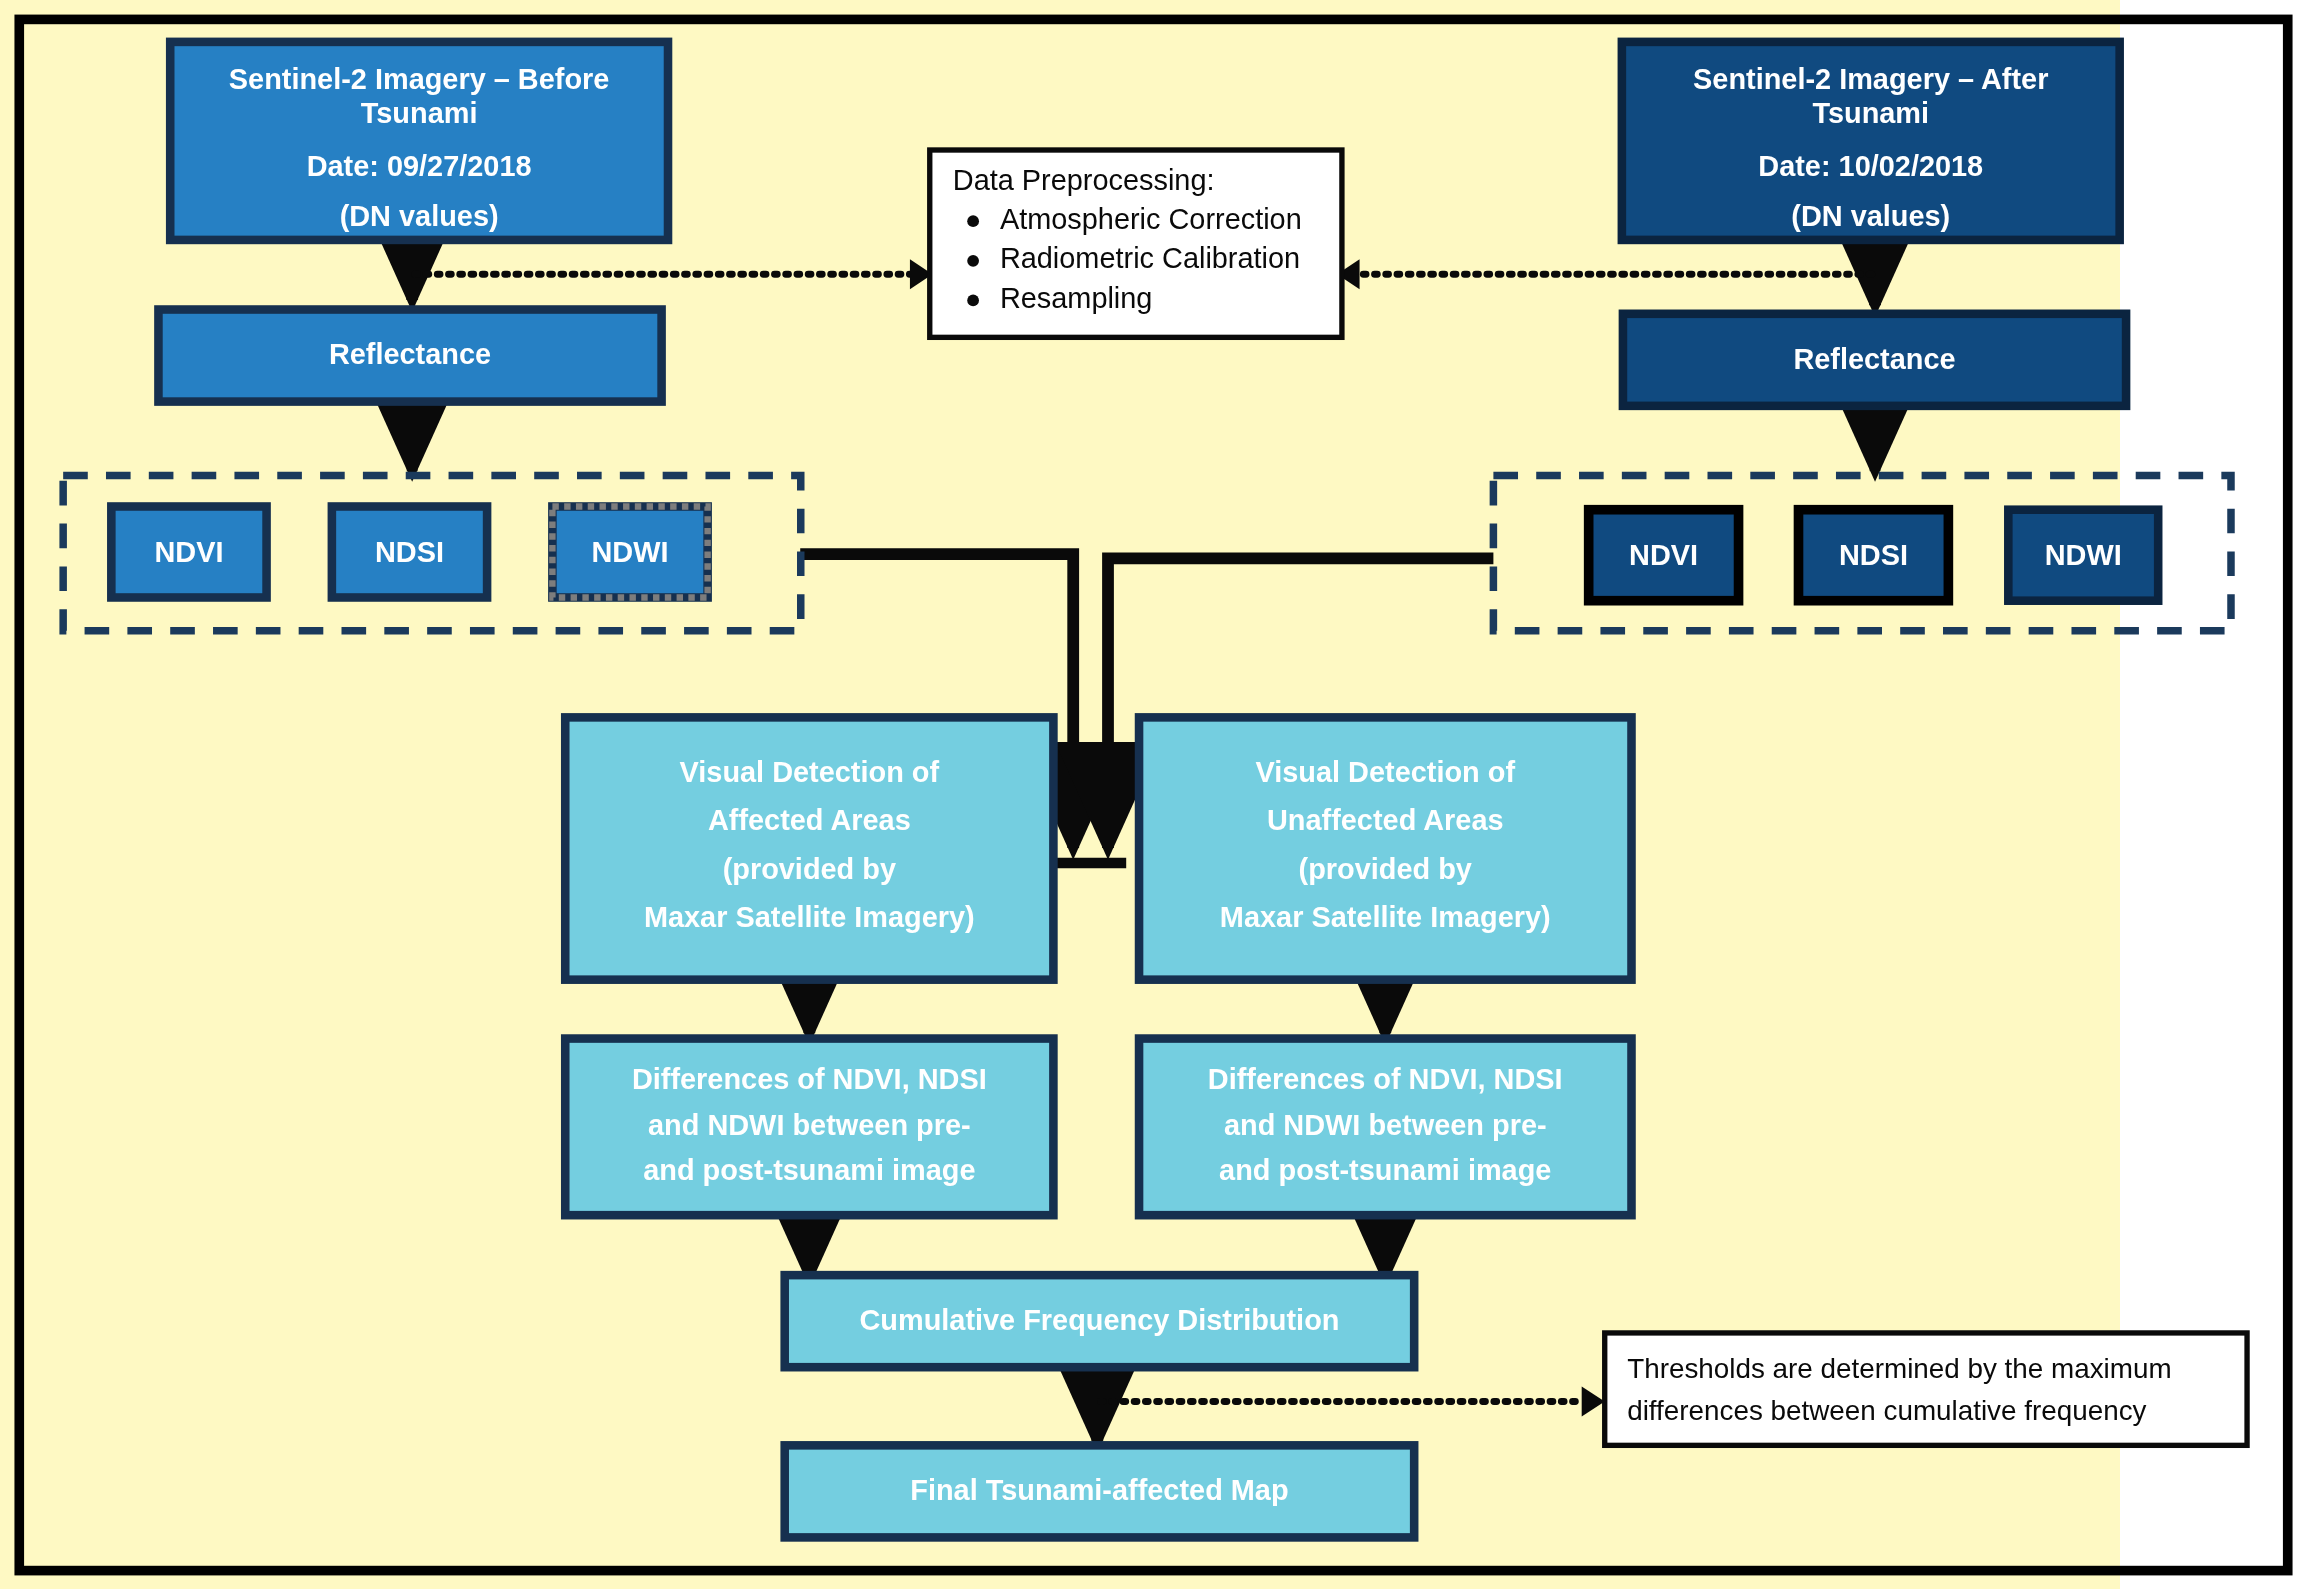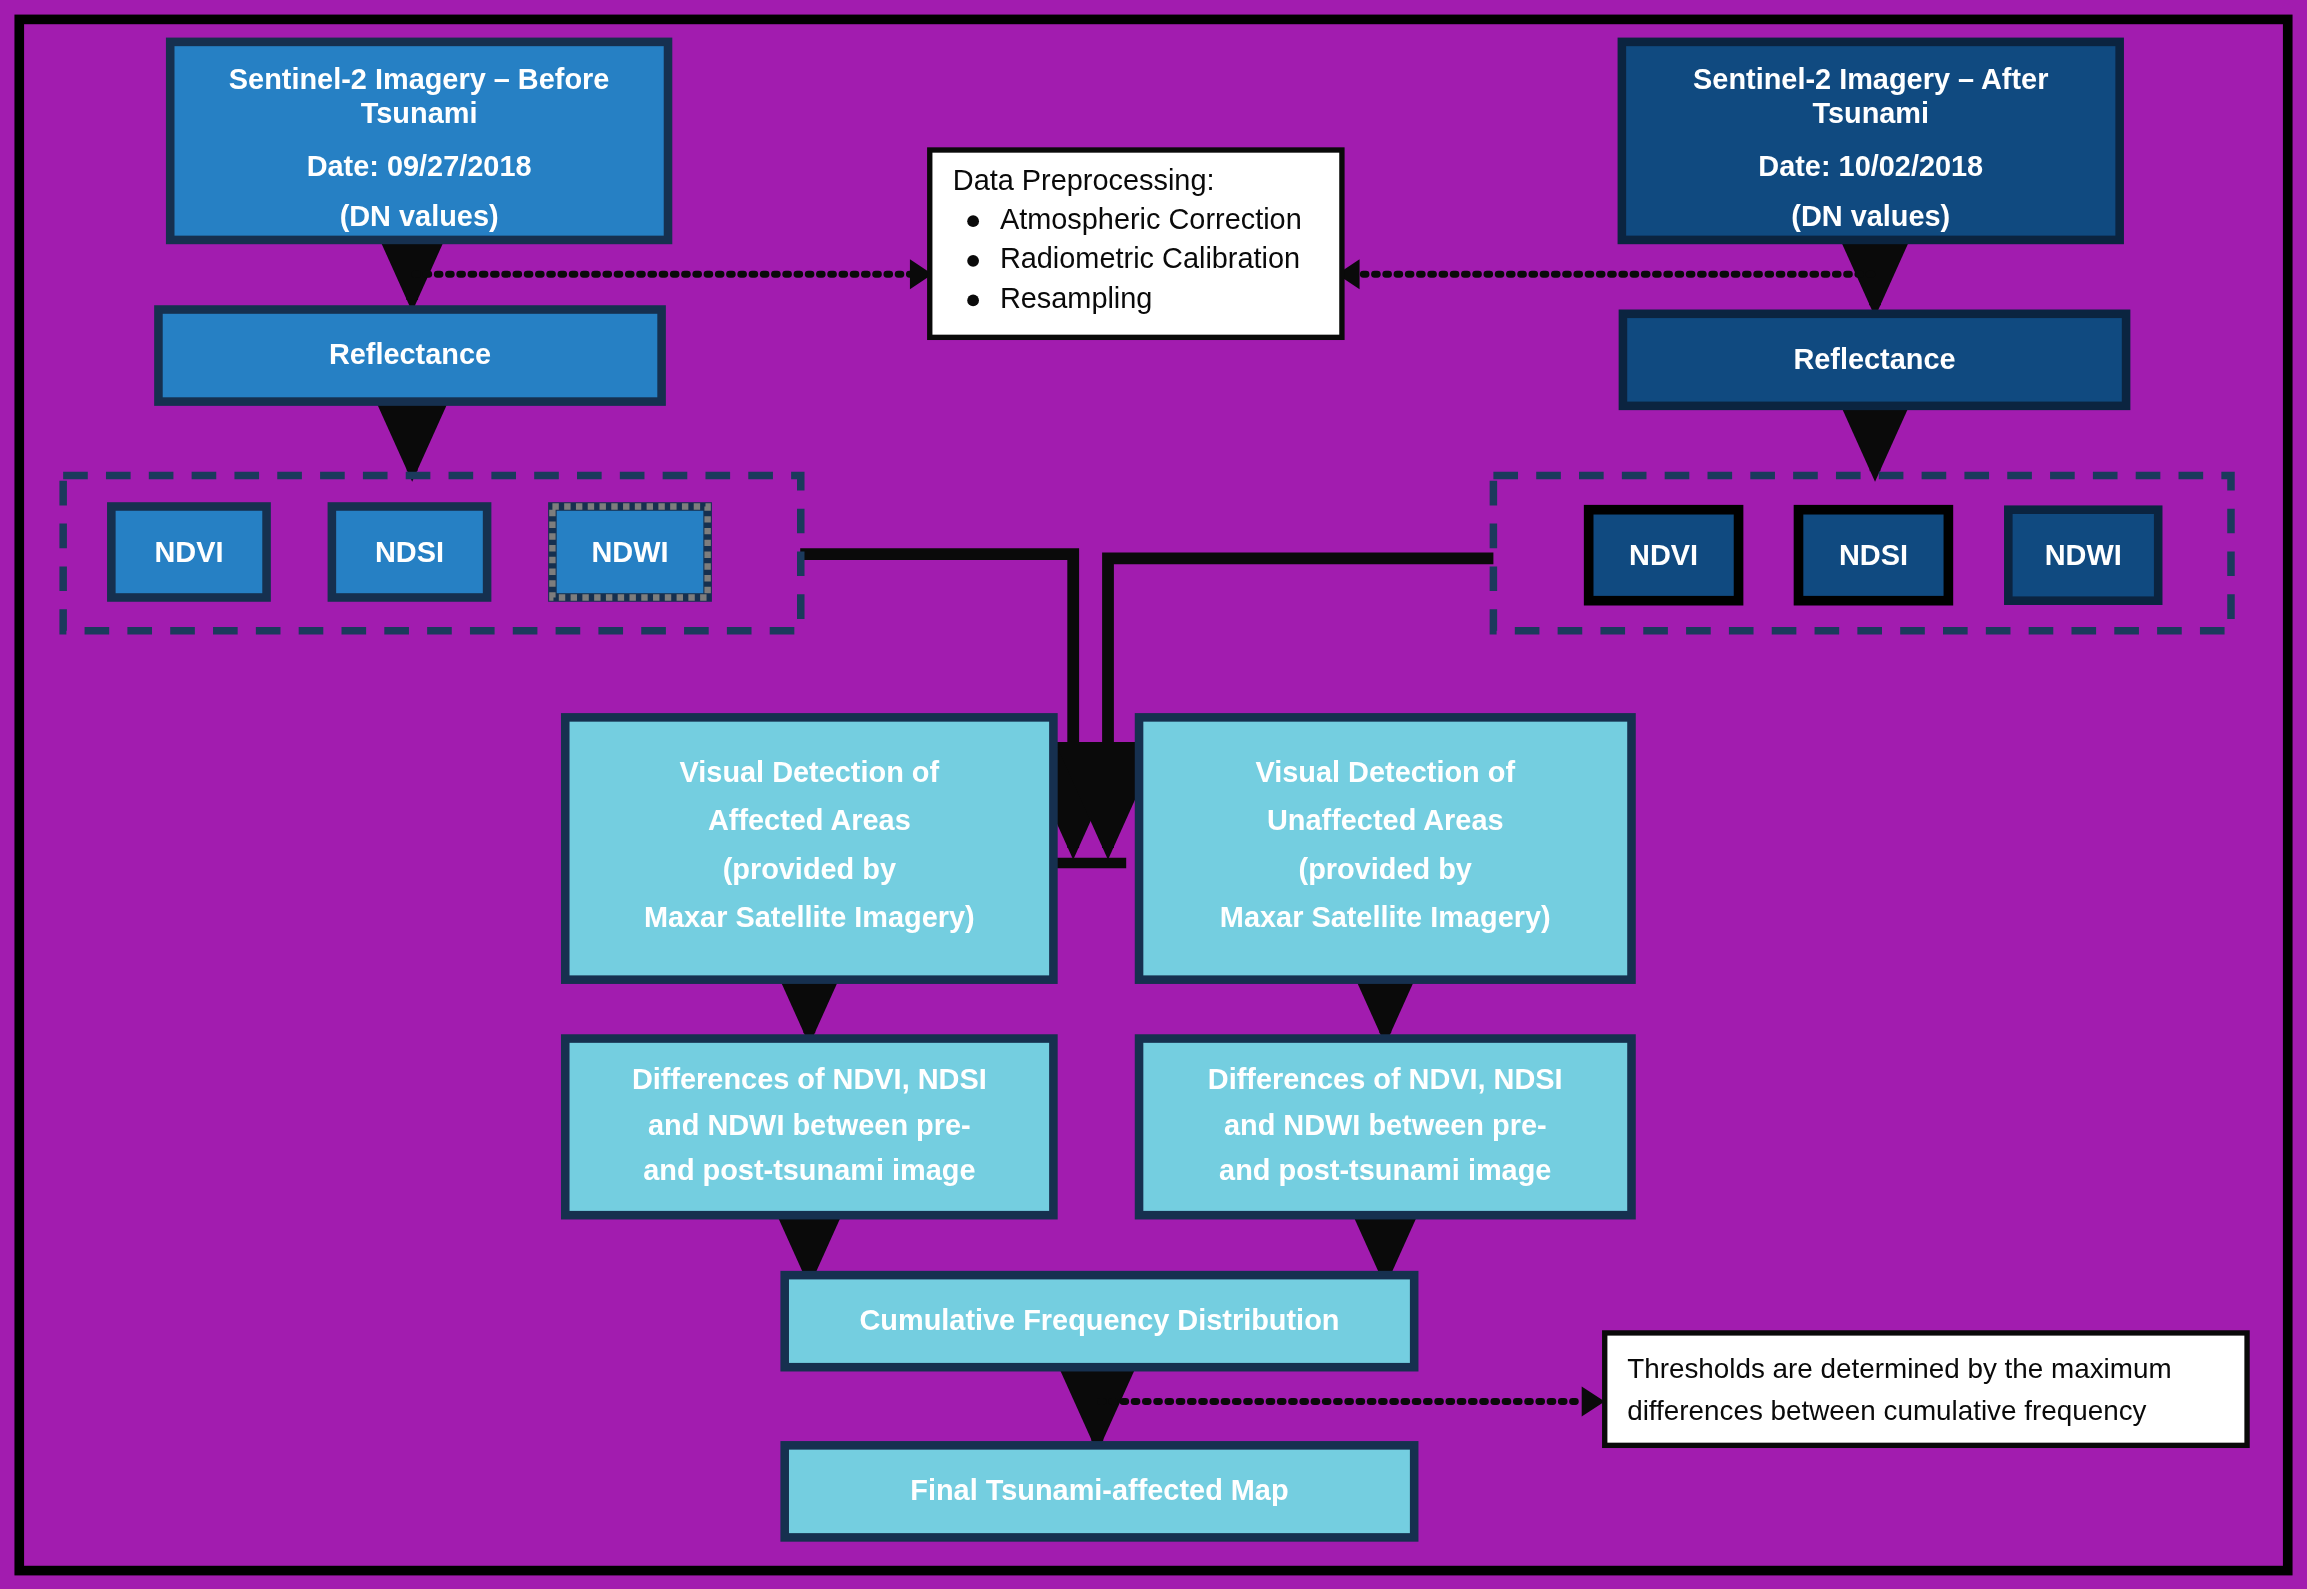--- a/index.html
+++ b/index.html
@@ -8,23 +8,23 @@
     background: #ffffff;
   }
   body {
     width: 2307px;
     height: 1590px;
     font-family: "Liberation Sans", sans-serif;
     overflow: hidden;
   }
   #stage {
     position: relative;
-    width: 2307px;
+    width: 2120px;
     height: 1590px;
-    background: #a21caf;
+    background: #fef9c3;
   }
   #flow {
     position: absolute;
     left: 0;
     top: 0;
     width: 2307px;
     height: 1590px;
   }
   .node-label {
     fill: #ffffff;

